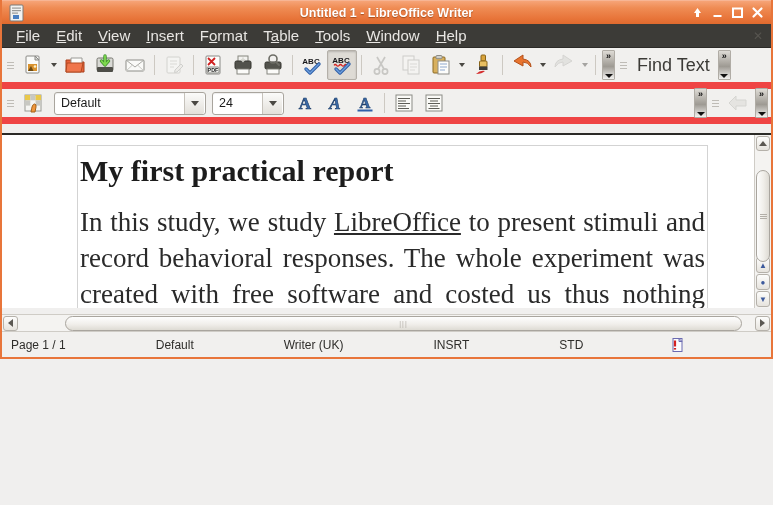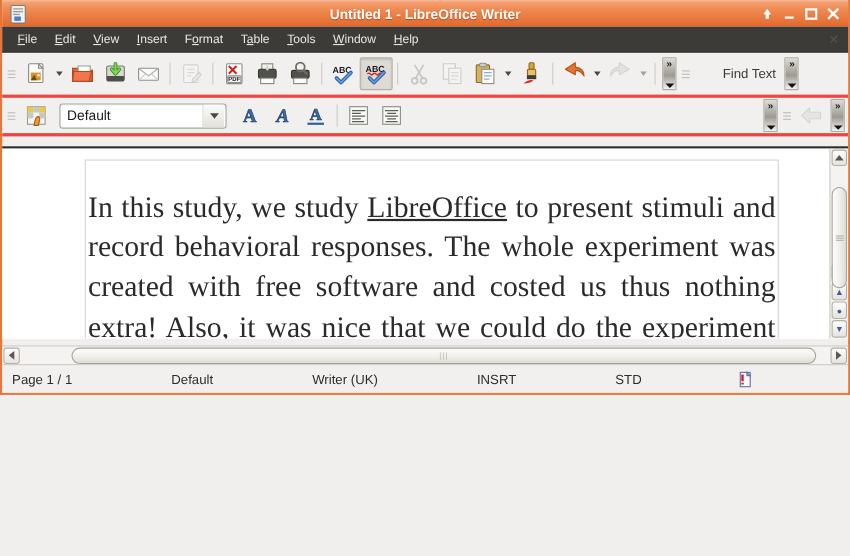--- a/index.html
+++ b/index.html
@@ -32,31 +32,31 @@
             gap: 7px; padding-right: 7px; position: relative; z-index: 2; }
   .wbtn { width: 13px; height: 13px; position: relative; cursor: pointer; }
 
   
   .menubar {
     height: 24px; background: #3c3b37;
     display: flex; align-items: center; padding-left: 6px;
     border-bottom: 1px solid #2b2a27;
   }
   .menu-item {
-    color: #e8e6e3; font-size: 11px; padding: 3px 8px; cursor: default;
+    color: #e8e6e3; font-size: 15px; padding: 3px 8px; cursor: default;
     white-space: nowrap;
   }
   .menu-item u { text-decoration: underline; }
   .menu-right { margin-left: auto; color: #56544f; font-size: 12px; padding-right: 8px; }
 
   
   .toolbar {
     height: 41px; background: #f1f0ee;
     display: flex; align-items: center;
-    border-bottom: 3px solid #ef4444;
+    border-bottom: 7px solid #ef4444;
     position: relative;
   }
   .toolbar.second { height: 35px; }
   .grip { width: 9px; height: 22px; margin: 0 3px 0 4px; display: flex;
           flex-direction: column; justify-content: center; align-items: center; gap: 2px; flex: 0 0 auto; }
   .grip i { display: block; width: 7px; height: 1px; background: #bfbcb6; }
   .tb-btn {
     width: 30px; height: 30px; display: flex; align-items: center; justify-content: center;
     position: relative; border: 1px solid transparent; border-radius: 2px; cursor: pointer;
     flex: 0 0 auto;
@@ -75,21 +75,21 @@
   .overflow {
     width: 13px; height: 30px; margin-left: 2px; flex: 0 0 auto;
     background: linear-gradient(to bottom,#dedbd5,#9e9a93 55%,#f2f1ef);
     border: 1px solid #b0aca5; border-radius: 1px;
     display: flex; flex-direction: column; align-items: center; justify-content: space-between;
     cursor: pointer; padding: 1px 0;
   }
   .overflow .ch { font-size: 9px; line-height: 8px; color: #111; font-weight: bold; }
   .overflow .dn { border-left: 4px solid transparent; border-right: 4px solid transparent;
                   border-top: 4px solid #111; }
-  .findtext { font-size: 12px; color: #3c3b37; padding: 0 6px; white-space: nowrap; cursor: text; margin-left: 20px; }
+  .findtext { font-size: 18px; color: #3c3b37; padding: 0 6px; white-space: nowrap; cursor: text; }
 
   
   .combo {
     height: 23px; background: #fff; border: 1px solid #a9a59e; border-radius: 3px;
     display: flex; align-items: center; margin-left: 6px; flex: 0 0 auto;
     box-shadow: inset 0 1px 1px rgba(0,0,0,.07);
   }
   .combo .val { font-size: 12.5px; color: #1a1a1a; padding: 0 6px; flex: 1 1 auto;
                 white-space: nowrap; overflow: hidden; }
   .combo .btn {
@@ -458,20 +458,24 @@
         <path d="M9 20 q1 -8 3.5 -8 q2 0 1.5 3 l-1 5 Z" fill="#f0973c" stroke="#a3631c"></path>
       </svg>
     </div>
 
     <div class="combo style">
       <span class="val" title="Paragraph Style">Default</span>
       <span class="btn"></span>
     </div>
 
 
+    <div class="combo size">
+      <span class="val" title="Font Size">24</span>
+      <span class="btn"></span>
+    </div>
 
     <div class="tb-btn" style="margin-left:6px">
       <svg width="22" height="22" viewBox="0 0 22 22">
         <text x="11" y="17" font-size="17" font-weight="bold" text-anchor="middle" font-family="Liberation Serif, serif" fill="#3a6aa8" stroke="#21406b" stroke-width="0.6">A</text>
       </svg>
     </div>
     <div class="tb-btn">
       <svg width="22" height="22" viewBox="0 0 22 22">
         <text x="11" y="17" font-size="17" font-weight="bold" font-style="italic" text-anchor="middle" font-family="Liberation Serif, serif" fill="#3a6aa8" stroke="#21406b" stroke-width="0.6">A</text>
       </svg>
@@ -517,20 +521,21 @@
 
     <div class="overflow" style="margin-right:3px">
       <span class="ch">»</span>
       <span class="dn"></span>
     </div>
   </div>
 
   <div class="docarea">
     <div class="page">
       <div class="textframe">
+        <div class="doc-title">My first practical report</div>
         <div class="doc-body"><span>In this study, we study </span><u>LibreOffice</u><span> to present stimuli and record behavioral responses. The whole experiment was created with free software and costed us thus nothing extra! Also, it was nice that we could do the experiment at home rather than in the crowded and noisy university computer cluster. So, now it is time for a cup of</span></div>
       </div>
     </div>
 
     <div class="vscroll">
       <div class="sb-arrow">
           <span class="up"></span>
         </div>
       <div class="sb-track">
         <div class="sb-thumb">

